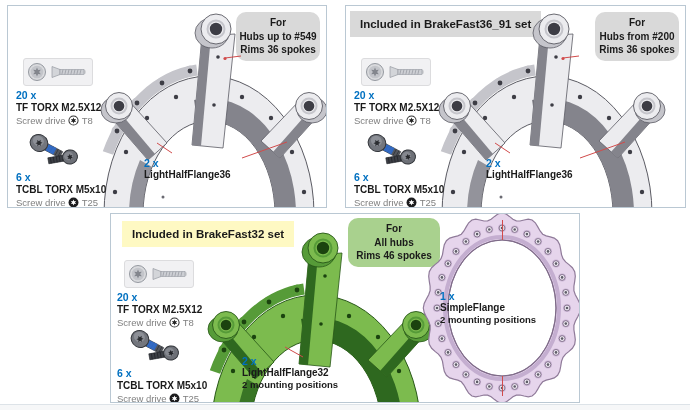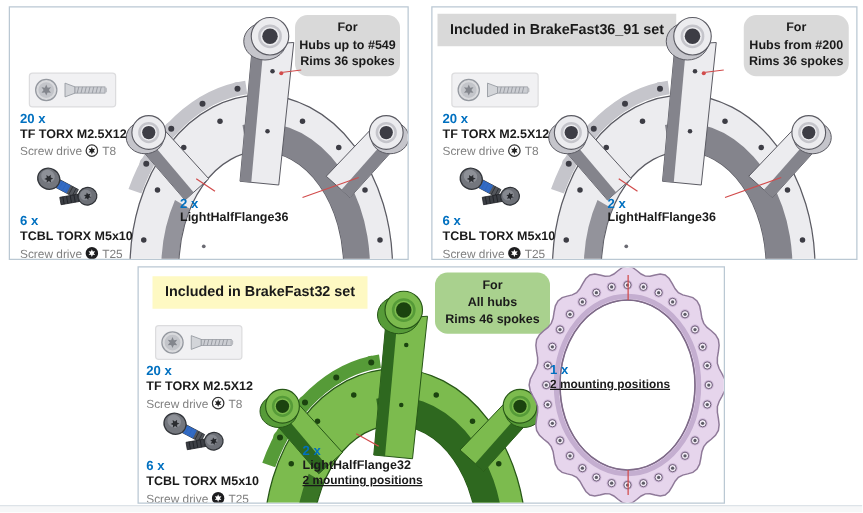--- a/index.html
+++ b/index.html
@@ -20,21 +20,21 @@
   .screw-imgbox{width:68px;height:26px;margin:0 auto;background:#f1f1f3;border:1px solid #dcdcde;border-radius:3px;}
   .screw-imgbox svg,.screw-free svg{display:block;margin:0 auto;}
   .screw-free{width:70px;height:36px;margin:0 auto;}
   .qty{color:#0070c0;font-weight:bold;font-size:10.5px;line-height:12px;margin-top:3px;}
   .screw-name{font-weight:bold;font-size:10px;line-height:12px;white-space:nowrap;margin-top:1px;}
   .drive{color:#7f7f7f;font-size:9.5px;line-height:12px;white-space:nowrap;margin-top:1px;}
   .drive-icon{vertical-align:-2px;}
   .part-svg{position:absolute;z-index:1;}
   .part-label{position:absolute;width:120px;z-index:3;}
   .part-label .name{font-weight:bold;font-size:10px;line-height:12px;white-space:nowrap;}
-  .part-label .note{font-weight:600;font-size:9.5px;line-height:12px;white-space:nowrap;text-decoration:underline;}
+  .part-label .note{font-weight:600;font-size:9.5px;line-height:12px;white-space:nowrap;}
   .callouts{position:absolute;left:0;top:0;z-index:2;pointer-events:none;}
   .callouts line{stroke:#d14b4b;stroke-width:1;}
   #bottom-edge{position:absolute;left:0;top:404px;width:690px;height:6px;
                background:#f6f7f8;border-top:1px solid #dde3e8;}
   .part-silver{--pl:#ececef;--pm:#c5c5cb;--pd:#84848c;--pe:#5b5b63;--ph:#3d3d45;}
   .part-green{--pl:#7cbb4e;--pm:#569b38;--pd:#2e681f;--pe:#275717;--ph:#1b430f;}
 </style>
 </head>
 <body>
 
@@ -379,18 +379,19 @@
           </svg>
         <span>T25</span></div>
     </div>
     <div class="part-label" style="left:131px;top:138px">
       <div class="qty">2 x</div>
       <div class="name">LightHalfFlange32</div>
       <div class="note">2 mounting positions</div>
     </div>
     <div class="part-label" style="left:329px;top:73px">
       <div class="qty">1 x</div>
+      <div class="name">SimpleFlange</div>
       <div class="note">2 mounting positions</div>
     </div>
   </div>
 
   <div id="bottom-edge"></div>
 </div>
 
 </body></html>

